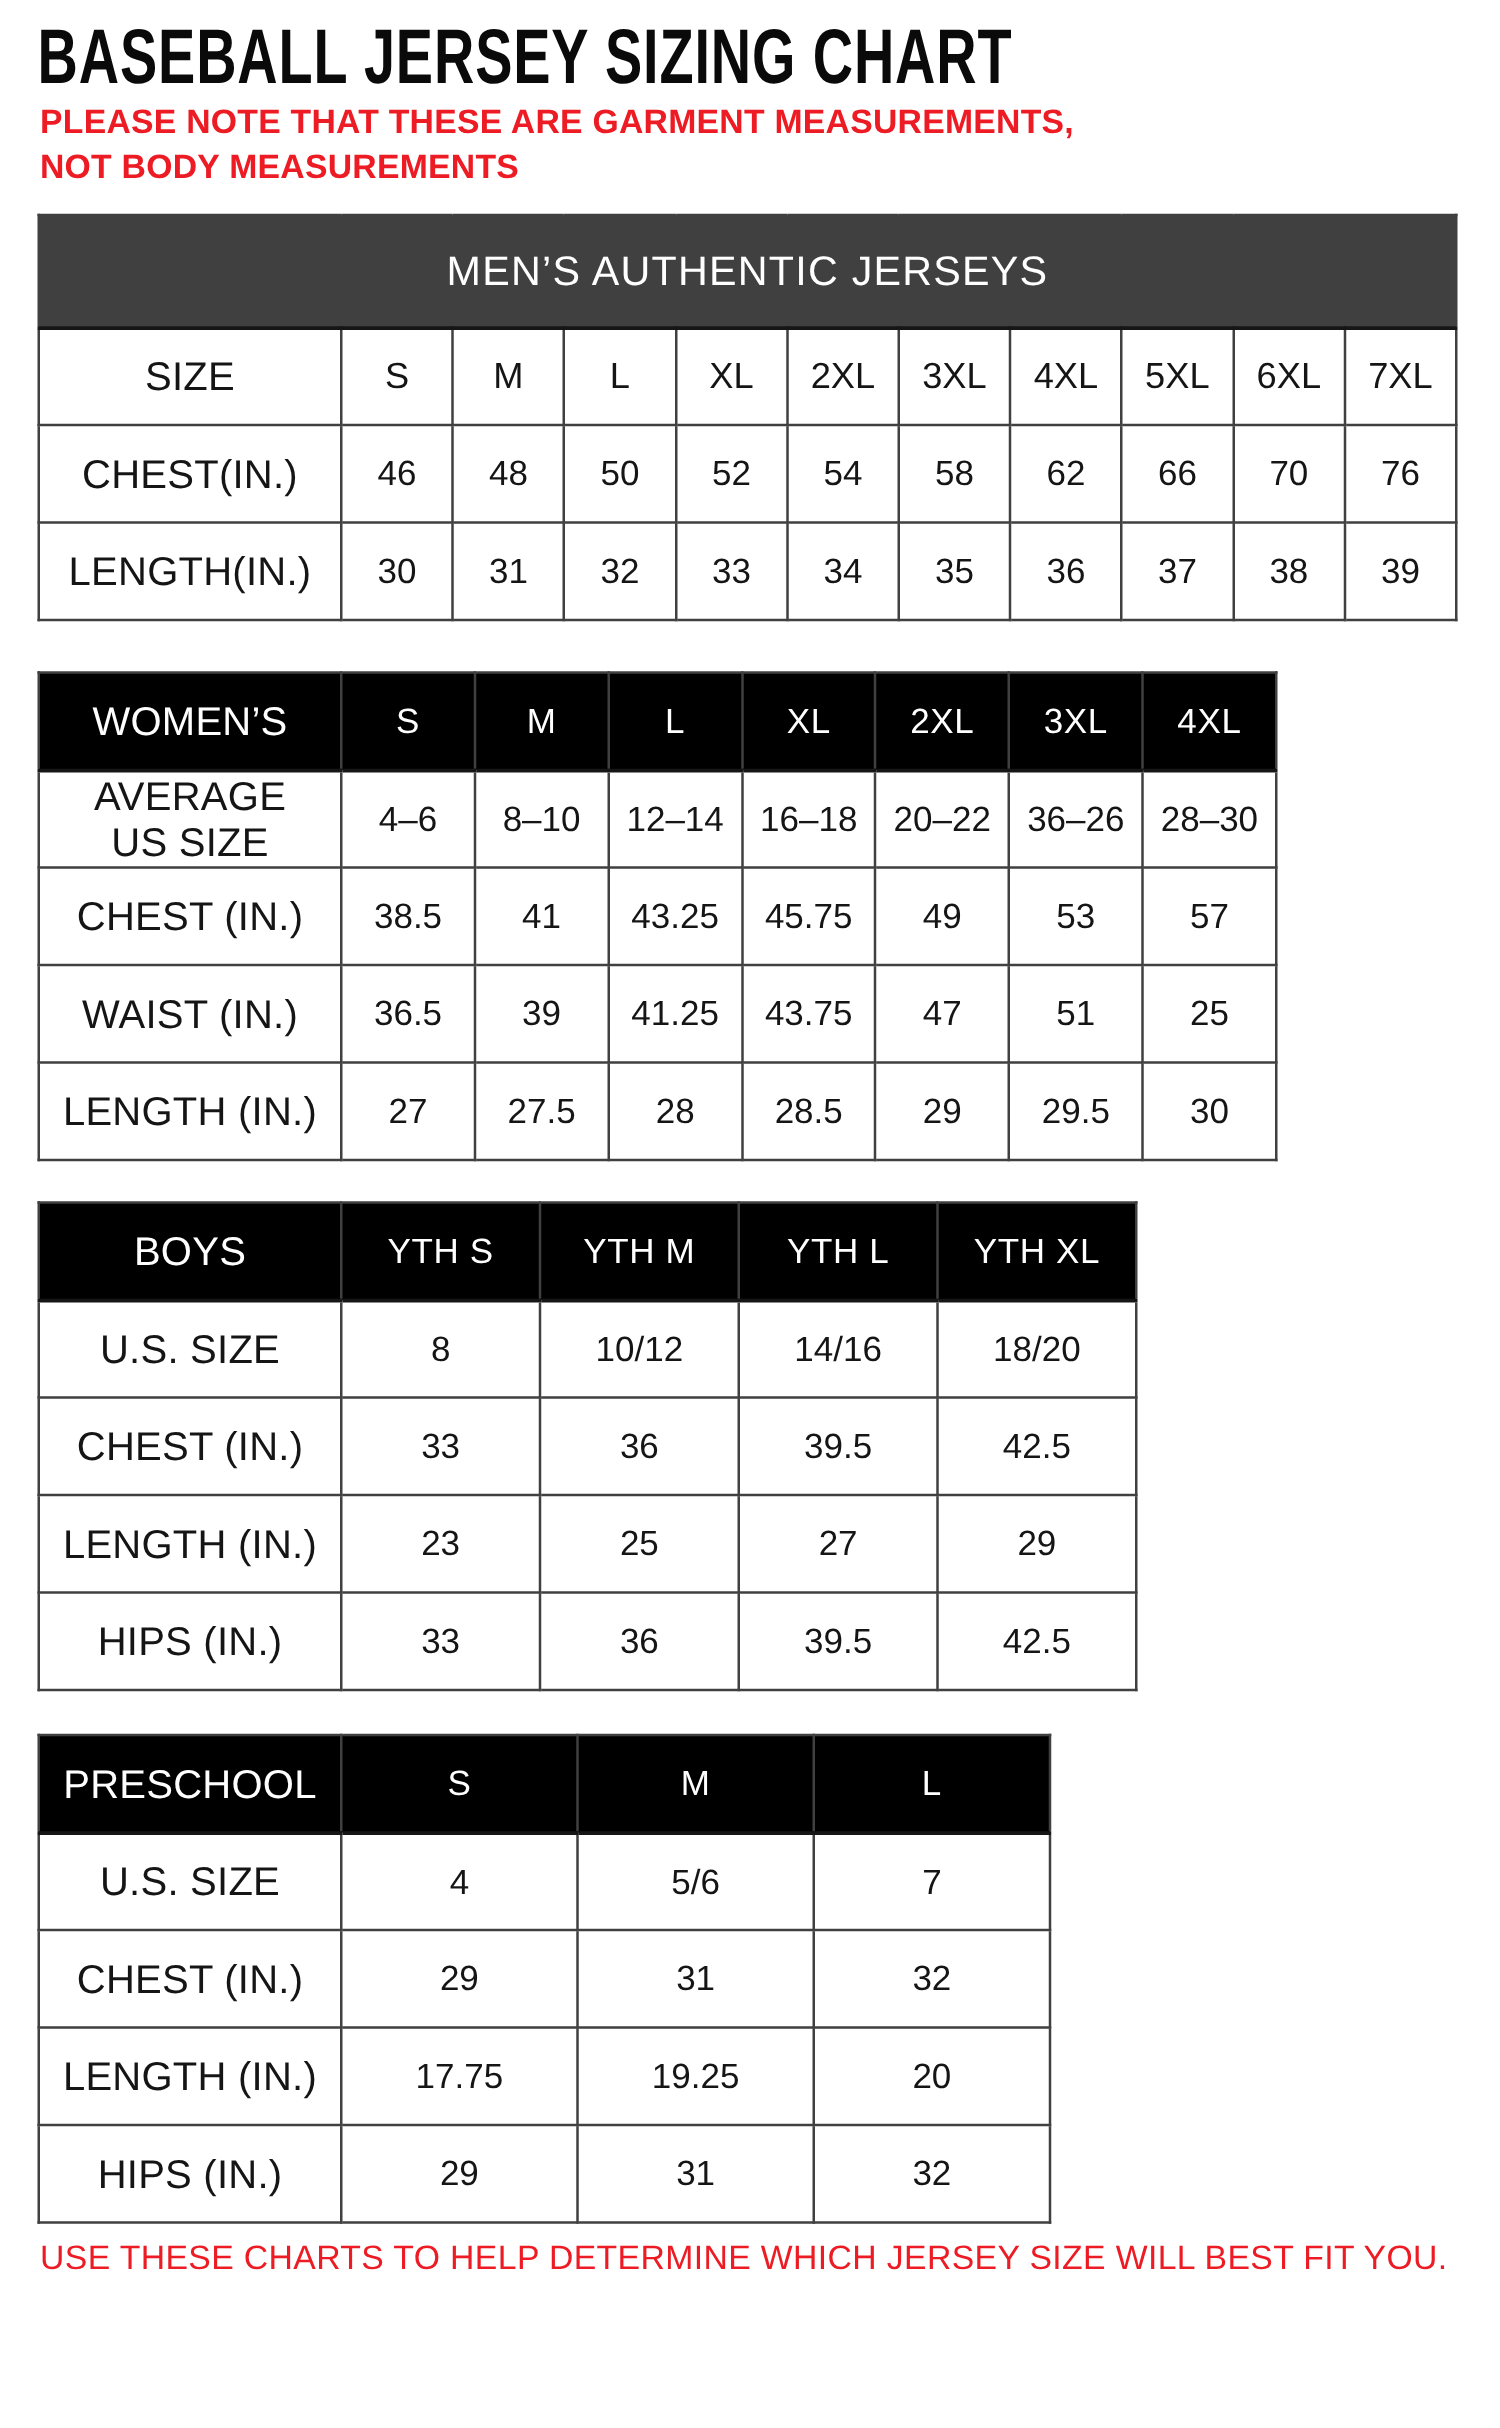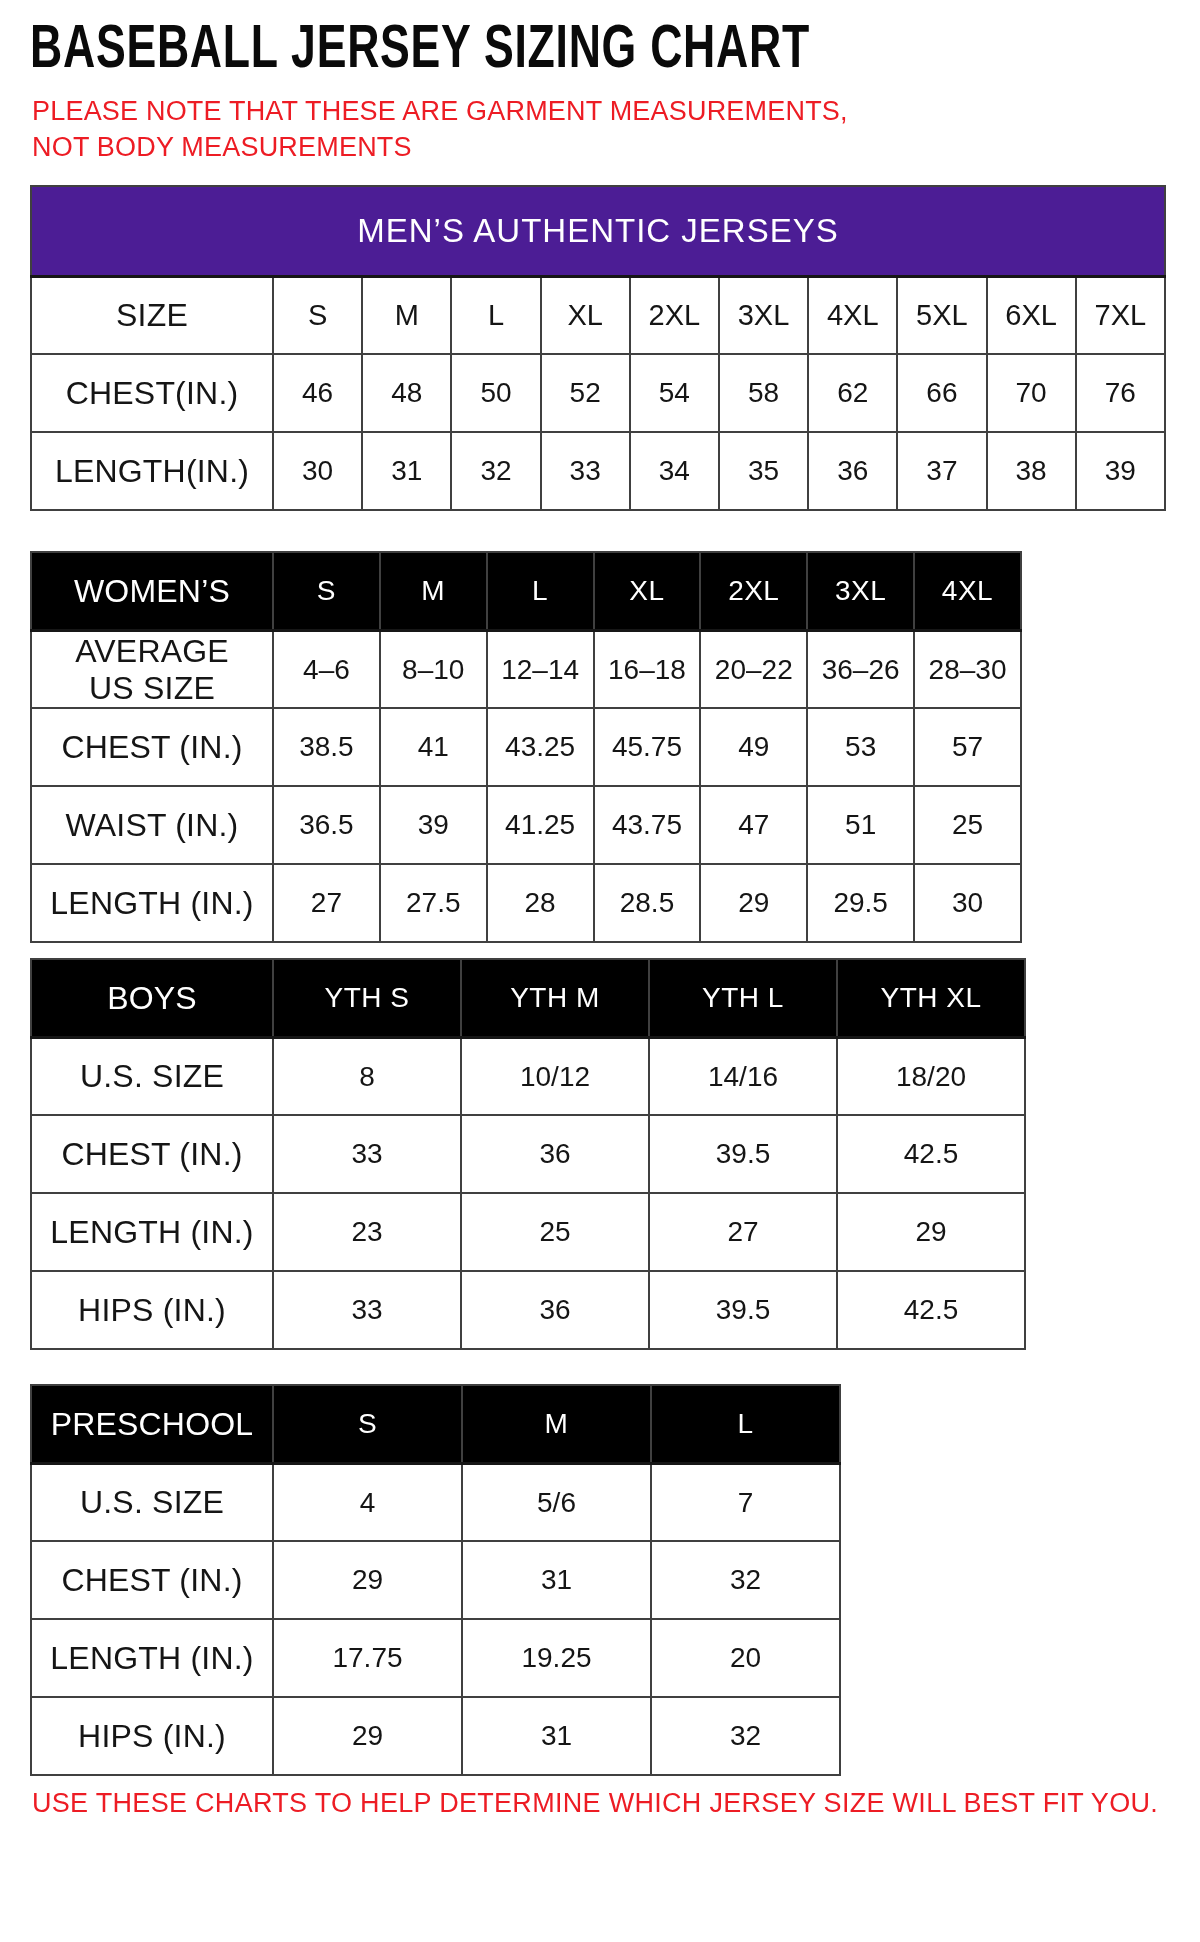--- a/index.html
+++ b/index.html
@@ -14,52 +14,52 @@
   h1 { height:70px; margin-top:2px; }
   h1 .cond {
     display:inline-block; white-space:nowrap;
     font-size:62px; font-weight:bold; color:#0a0a0a; letter-spacing:1px;
     transform:scaleX(0.72); transform-origin:0 50%;
   }
 
   
   .note {
     color:#ed1c24; font-size:27px; line-height:1.32;
-    width:880px; margin:14px 0 0 2px; letter-spacing:0.2px;
+    width:880px; margin:0 0 0 2px; letter-spacing:0.2px;font-weight:bold;
   }
   .footer {
     color:#ed1c24; font-size:27px; margin:12px 0 0 2px;
     letter-spacing:0.3px; white-space:nowrap;
   }
 
   
   table { border-collapse:collapse; table-layout:fixed; }
   th, td {
     border:2px solid #404040; padding:0;
     font-weight:normal; text-align:center; vertical-align:middle; color:#151515;
   }
   col.label-col { width:242px; }
   tr { height:78px; }
 
   .banner {
-    background:#4c1d95; color:#ffffff; font-size:33px;
+    background:#404040; color:#ffffff; font-size:33px;
     height:90px; letter-spacing:1px; border-bottom:3px solid #161616;
   }
   .gray-head th {
     background:#000000; color:#ffffff; font-size:28px;
     border-bottom:3px solid #161616; letter-spacing:0.5px;
   }
   .plain-head th { font-size:29px; }
 
   th.rowlabel { font-size:32px; white-space:pre-line; line-height:1.15; letter-spacing:0.2px; }
   td.val { font-size:28px; }
 
   #t-mens      { width:1136px; margin-top:20px; }
   #t-womens    { width:992px;  margin-top:40px; }
-  #t-boys      { width:996px;  margin-top:15px; }
+  #t-boys      { width:880px;  margin-top:32px; }
   #t-preschool { width:811px;  margin-top:34px; }
 </style>
 </head>
 <body>
 
 <main class="page">
 
   <h1><span class="cond">BASEBALL JERSEY SIZING CHART</span></h1>
 
   <p class="note">PLEASE NOTE THAT THESE ARE GARMENT MEASUREMENTS, NOT BODY MEASUREMENTS</p>

